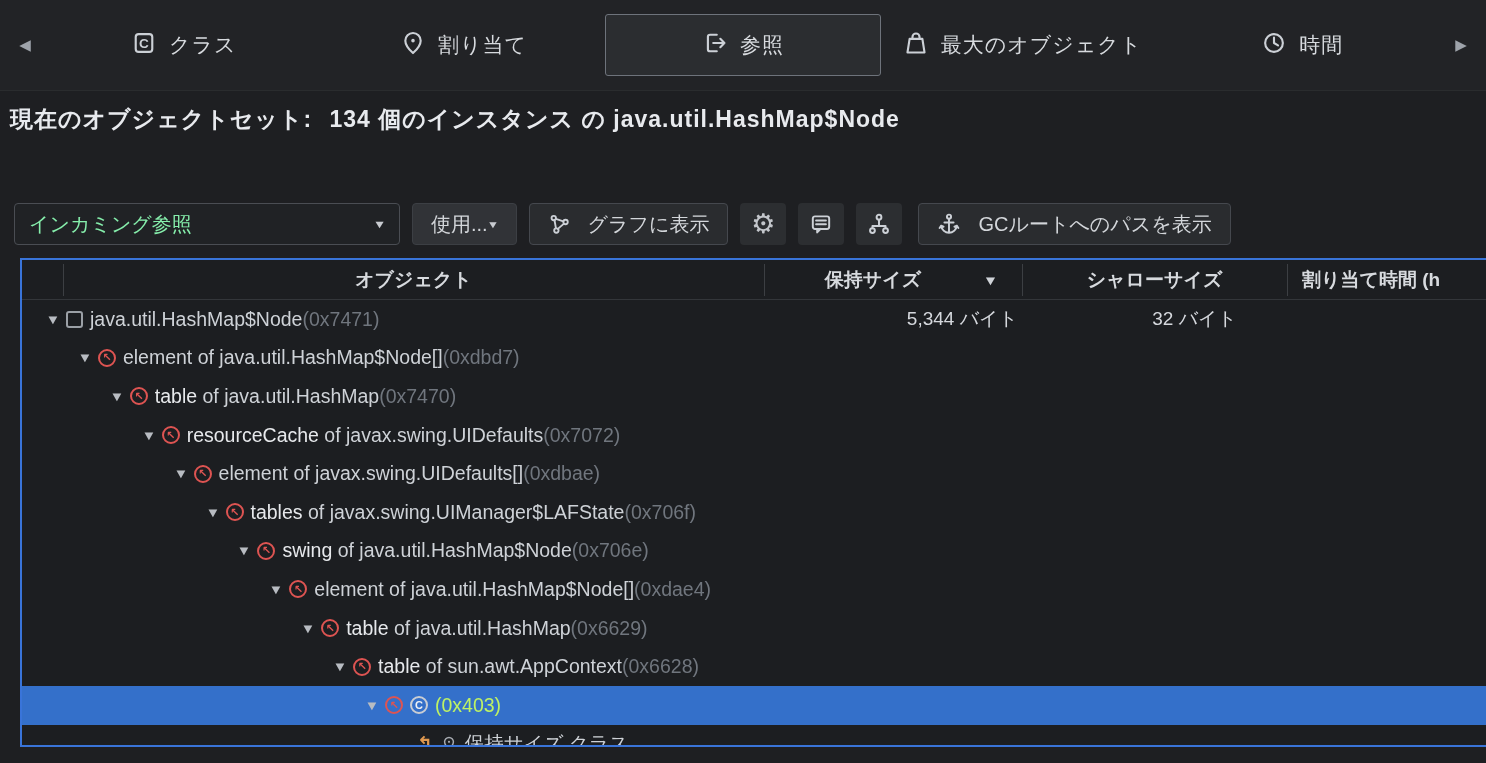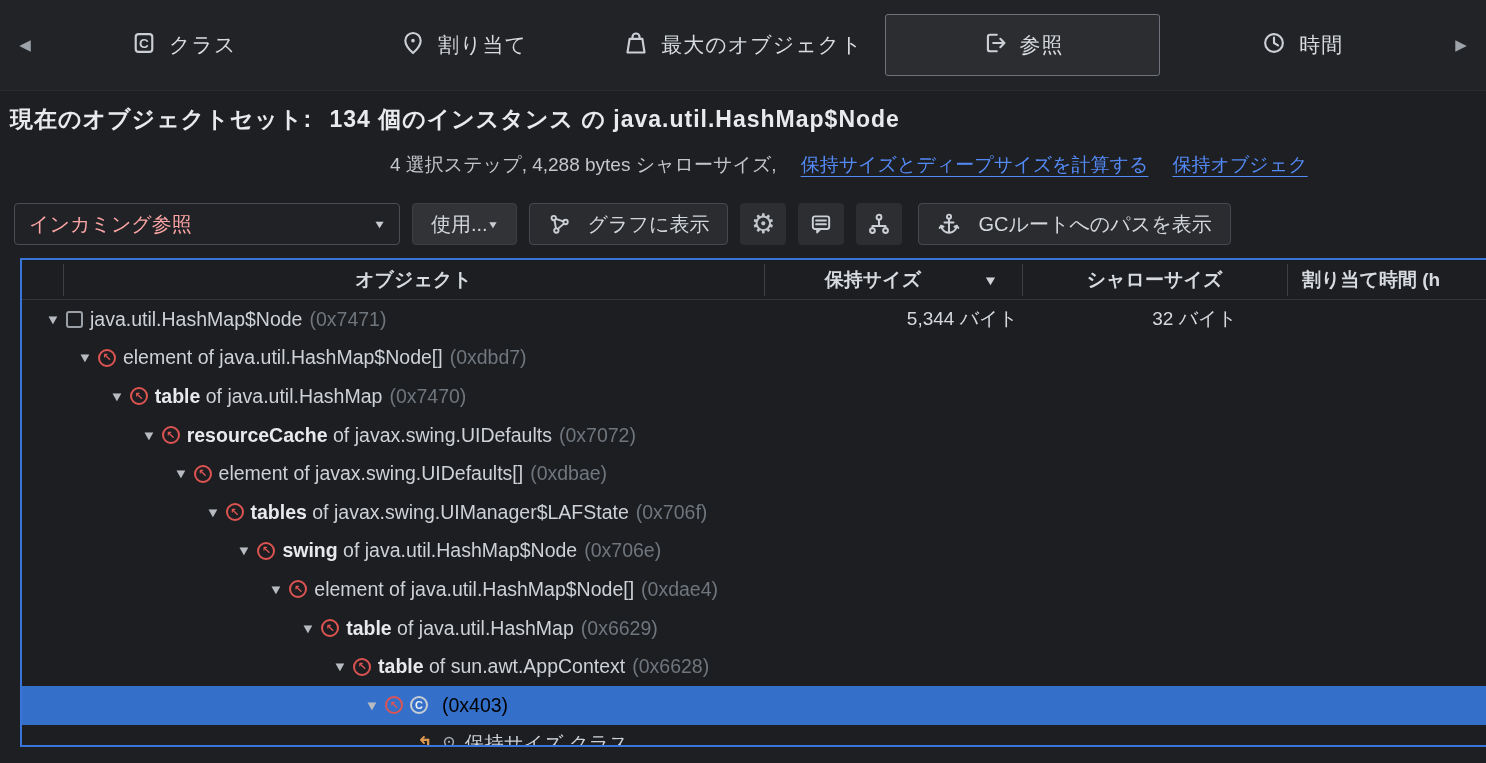--- a/index.html
+++ b/index.html
@@ -26,46 +26,46 @@
   .title-row{position:absolute;top:104px;left:10px;right:0;font-size:23px;font-weight:bold;
              color:var(--txt-bright);letter-spacing:1px;white-space:nowrap}
   .subtitle-row{position:absolute;top:152px;left:390px;right:0;font-size:19px;color:#c3c6cb;
                 display:flex;gap:24px;white-space:nowrap;align-items:baseline}
   .subtitle-row a{color:var(--link);text-decoration:underline;text-underline-offset:5px;cursor:pointer}
 
   
   .toolbar{position:absolute;top:202px;left:14px;right:0;height:44px;display:flex;align-items:center;gap:12px;white-space:nowrap}
   .combo{width:386px;height:42px;border:1px solid #4a4d53;border-radius:4px;display:flex;align-items:center;
          padding:0 14px;cursor:pointer;background:#202225}
-  .combo .value{font-size:20px;color:#fca5a5;flex:1}
+  .combo .value{font-size:20px;color:#86efac;flex:1}
   .caret{font-size:11px;color:#c8cbd0;transform:scaleX(1.25)}
   .btn{height:42px;border:1px solid #45484e;border-radius:4px;background:#2a2c2f;display:flex;align-items:center;
        gap:10px;padding:0 18px;font-size:20px;color:#d3d6da;cursor:pointer}
   .btn.filled{background:#313337;border-color:#3c3f44}
   .iconbtn{width:46px;height:42px;border-radius:4px;background:#2c2e31;display:grid;place-items:center;cursor:pointer}
   .gear-glyph{font-size:27px;color:#c3c6cb;line-height:1}
 
   
   .panel{position:absolute;top:258px;left:20px;right:-6px;height:489px;border:2px solid var(--accent);
          background:var(--panel-bg);overflow:hidden}
   .thead{position:absolute;top:0;left:0;right:0;height:40px;border-bottom:1px solid #33363a;
          font-size:19px;font-weight:600;color:#d7dade}
   .th{position:absolute;top:0;height:40px;display:flex;align-items:center;justify-content:center;white-space:nowrap}
   .vsep{position:absolute;top:4px;height:32px;width:1px;background:#3c3f43}
   .sort-arrow{position:absolute;left:962px;top:13px;font-size:13px;color:#cfd3d8;transform:scaleX(1.2)}
 
   .tbody{position:absolute;top:40px;left:0;right:0;bottom:0;overflow:hidden}
   .row{position:relative;height:38.6px;display:flex;align-items:center;font-size:19.5px;color:var(--txt);
        white-space:nowrap;cursor:default}
   .row.selected{background:var(--selection);color:#fff}
-  .row.selected .addr{color:#000000}
+  .row.selected .addr{color:#bef264}
   .row.selected b{color:#fff}
   .tree-arrow{width:26px;flex:0 0 auto;text-align:center;font-size:13px;color:#b8bcc2;transform:scaleX(1.15);cursor:pointer}
-  .row b{color:#e7e9ec;font-weight:700}
-  .addr{color:var(--txt-dim);margin-left:7px}
+  .row b{color:#e7e9ec;font-weight:400}
+  .addr{color:var(--txt-dim);}
   .ric{flex:0 0 auto;margin-right:7px;display:grid;place-items:center}
   .cb{width:17px;height:17px;border:2px solid #9ba0a6;border-radius:3px}
   .inc{width:18px;height:18px;border:2px solid var(--red);border-radius:50%;color:var(--red);
        font-size:11px;font-weight:700;line-height:1}
   .ccirc{width:18px;height:18px;border:2px solid #c9cdd3;border-radius:50%;color:#eef1f5;
        font-size:11px;font-weight:700;line-height:1}
   .gcr{color:var(--orange);font-size:19px;font-weight:700;line-height:1}
   .cell{position:absolute;top:0;height:38.6px;display:flex;align-items:center;justify-content:flex-end;font-size:19px;color:#d5d8dd}
   .cell.ret{left:748px;width:248px}
   .cell.shal{left:1000px;width:215px}
@@ -85,53 +85,48 @@
             </svg></span>
           <span class="label">クラス</span>
         </div>
         <div class="tab">
           <span><svg width="26" height="26" viewBox="0 0 22 22" fill="none" stroke="#ccd0d6" stroke-width="1.8" stroke-linecap="round" stroke-linejoin="round">
               <path d="M11 2.5C7.4 2.5 4.5 5.4 4.5 9c0 4.6 6.5 10.5 6.5 10.5S17.5 13.6 17.5 9c0-3.6-2.9-6.5-6.5-6.5z"></path>
               <circle cx="11" cy="9" r="1.5" fill="#ccd0d6" stroke="none"></circle>
             </svg></span>
           <span class="label">割り当て</span>
         </div>
+        <div class="tab selected">
+          <span><svg width="26" height="26" viewBox="0 0 22 22" fill="none" stroke="#ccd0d6" stroke-width="1.8" stroke-linecap="round" stroke-linejoin="round">
+              <path d="M12.5 4H6.8A1.8 1.8 0 0 0 5 5.8v10.4A1.8 1.8 0 0 0 6.8 18h5.7"></path>
+              <path d="M9.5 11H19M15.5 7.5L19 11l-3.5 3.5"></path>
+            </svg></span>
+          <span class="label">参照</span>
+        </div>
         <div class="tab">
           <span><svg width="26" height="26" viewBox="0 0 22 22" fill="none" stroke="#ccd0d6" stroke-width="1.8" stroke-linecap="round" stroke-linejoin="round">
               <path d="M8 7.5V6a3 3 0 0 1 6 0v1.5"></path>
               <path d="M5.6 7.5h10.8l1.8 11.5H3.8z"></path>
             </svg></span>
           <span class="label">最大のオブジェクト</span>
-        </div>
-        <div class="tab selected">
-          <span><svg width="26" height="26" viewBox="0 0 22 22" fill="none" stroke="#ccd0d6" stroke-width="1.8" stroke-linecap="round" stroke-linejoin="round">
-              <path d="M12.5 4H6.8A1.8 1.8 0 0 0 5 5.8v10.4A1.8 1.8 0 0 0 6.8 18h5.7"></path>
-              <path d="M9.5 11H19M15.5 7.5L19 11l-3.5 3.5"></path>
-            </svg></span>
-          <span class="label">参照</span>
         </div>
         <div class="tab">
           <span><svg width="26" height="26" viewBox="0 0 22 22" fill="none" stroke="#ccd0d6" stroke-width="1.8" stroke-linecap="round" stroke-linejoin="round">
               <circle cx="11" cy="11" r="7.5"></circle>
               <path d="M11 6.5V11l3.4 2"></path>
             </svg></span>
           <span class="label">時間</span>
         </div>
       </div>
     <div class="nav-arrow">▶</div>
   </div>
 
   <div class="title-row">
     <span>現在のオブジェクトセット:</span>
     <span style="margin-left:10px">134 個のインスタンス の java.util.HashMap$Node</span>
-  </div>
-  <div class="subtitle-row">
-    <span>4 選択ステップ, 4,288 bytes シャローサイズ,</span>
-    <a>保持サイズとディープサイズを計算する</a>
-    <a>保持オブジェク</a>
   </div>
 
   <div class="toolbar">
     <div class="combo">
       <span class="value">インカミング参照</span>
       <span class="caret">▼</span>
     </div>
     <div class="btn filled" style="gap:0">
       <span>使用...</span>
       <span class="caret" style="font-size:10px">▼</span>

